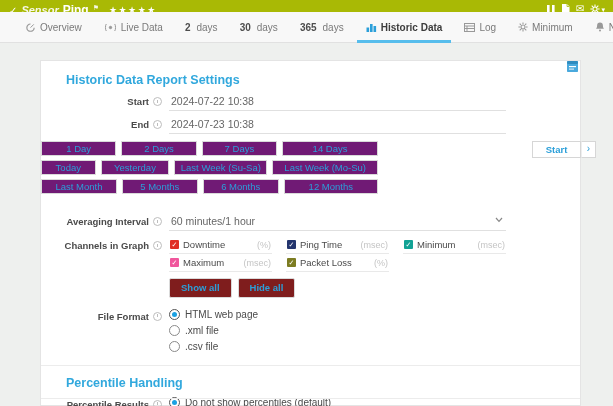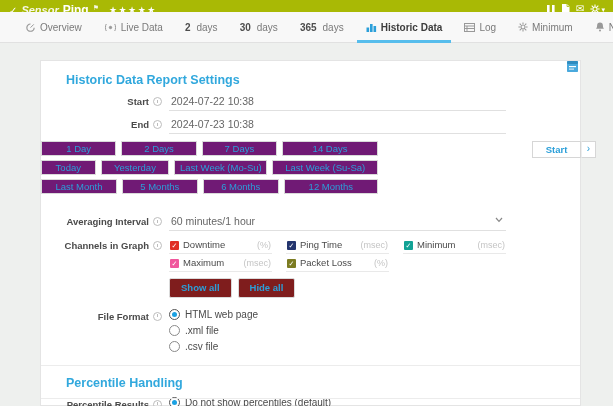--- a/index.html
+++ b/index.html
@@ -45,21 +45,21 @@
   .qr-row{display:flex;gap:5px;margin-bottom:4px;}
   .qr-btn{flex:1;height:13px;line-height:13px;text-align:center;border:1px solid #dadada;border-radius:0;background:#701a75;color:#2b9fd9;font-size:9.5px;cursor:pointer;overflow:hidden;white-space:nowrap;}
   .qr-row.r1 .qr-btn:nth-child(4){flex:1.28;}
   .qr-row.r2 .qr-btn:nth-child(1){flex:.67;}
   .qr-row.r2 .qr-btn:nth-child(2){flex:.85;}
   .qr-row.r2 .qr-btn:nth-child(3){flex:1.16;}
   .qr-row.r2 .qr-btn:nth-child(4){flex:1.32;}
   .qr-row.r3 .qr-btn:nth-child(4){flex:1.25;}
   
   .channels{display:grid;grid-template-columns:repeat(3,1fr);column-gap:14px;row-gap:2px;}
-  .chan{display:flex;align-items:flex-end;gap:4px;border-bottom:1px solid #e9e9e9;padding:1px 1px 3px 1px;font-size:9.5px;color:#4a4a4a;cursor:pointer;}
+  .chan{display:flex;align-items:center;gap:4px;border-bottom:1px solid #e9e9e9;padding:1px 1px 3px 1px;font-size:9.5px;color:#4a4a4a;cursor:pointer;}
   .cbox{width:9px;height:9px;border-radius:1px;color:#fff;font-size:7px;line-height:9px;text-align:center;font-weight:bold;flex:0 0 auto;}
   .unit{margin-left:auto;color:#c4c4c4;font-size:9px;}
   .chan-btns{display:flex;gap:6px;margin-top:6px;}
   .btn{border:1px solid #dadada;border-radius:2px;background:#7f1d1d;color:#2b9fd9;font-size:9.5px;font-weight:bold;padding:4px 11px;cursor:pointer;line-height:1;}
   
   .radio-row{display:flex;align-items:center;gap:5px;font-size:10px;color:#4a4a4a;margin-bottom:5px;cursor:pointer;}
   .radio{width:11px;height:11px;border:1px solid #8a8a8a;border-radius:50%;box-sizing:border-box;background:#fff;position:relative;flex:0 0 auto;}
   .radio.sel{border-color:#555;}
   .radio.sel::after{content:"";position:absolute;left:2px;top:2px;right:2px;bottom:2px;border-radius:50%;background:#1ba1e2;}
   .divider{border-top:1px solid #ececec;margin-top:8px;}
@@ -226,22 +226,22 @@
     <div class="fcontrol">
       <div class="qr-row r1">
         <div class="qr-btn">1 Day</div>
         <div class="qr-btn">2 Days</div>
         <div class="qr-btn">7 Days</div>
         <div class="qr-btn">14 Days</div>
       </div>
       <div class="qr-row r2">
         <div class="qr-btn">Today</div>
         <div class="qr-btn">Yesterday</div>
+        <div class="qr-btn">Last Week (Su-Sa)</div>
         <div class="qr-btn">Last Week (Mo-Su)</div>
-        <div class="qr-btn">Last Week (Su-Sa)</div>
       </div>
       <div class="qr-row r3">
         <div class="qr-btn">Last Month</div>
         <div class="qr-btn">5 Months</div>
         <div class="qr-btn">6 Months</div>
         <div class="qr-btn">12 Months</div>
       </div>
     </div>
   </div>
 

